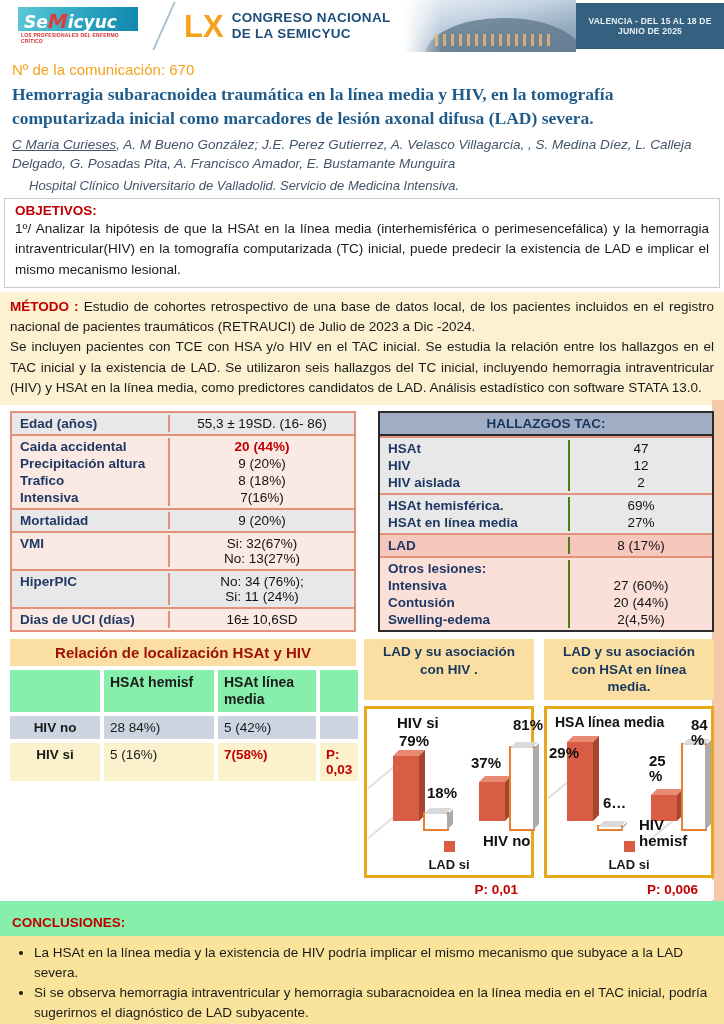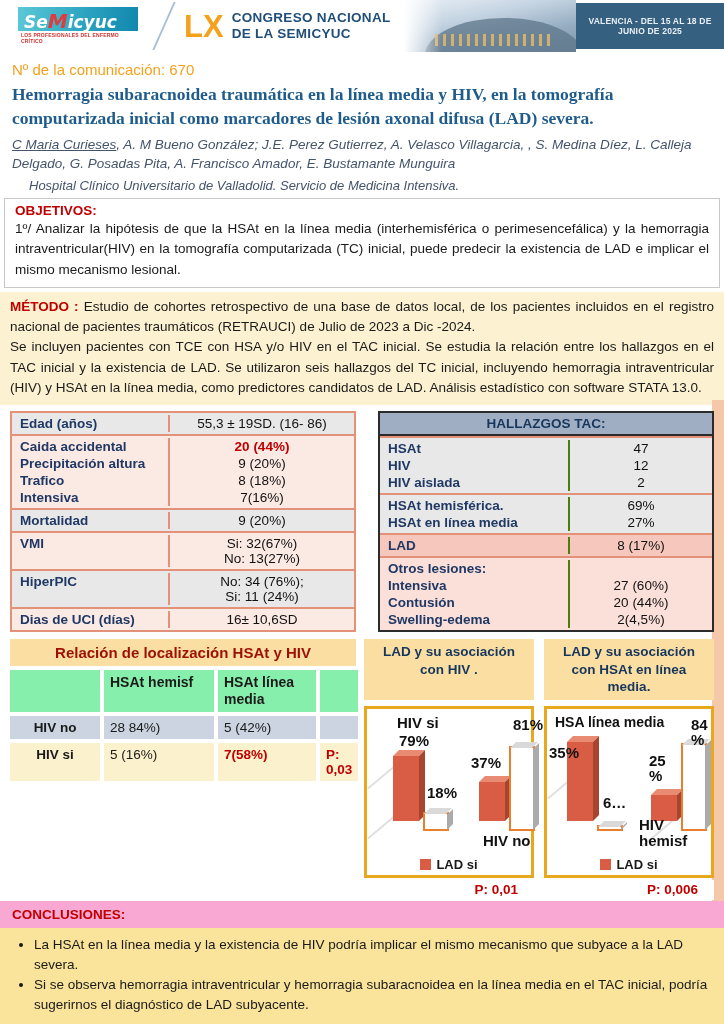--- a/index.html
+++ b/index.html
@@ -102,29 +102,29 @@
   .bar.redbar::after { content: ''; position: absolute; left: 100%; bottom: 3px;
     width: 6px; height: 100%; background: #A8452F; transform: skewY(-45deg); }
   .bar.whitebar { background: #fff; border: 2px solid #E87E2E; }
   .bar.whitebar::before { content: ''; position: absolute; left: 2px; bottom: 100%;
     width: 100%; height: 6px; background: #D9D9D9; transform: skewX(-45deg); }
   .bar.whitebar::after { content: ''; position: absolute; left: 100%; bottom: 2px;
     width: 6px; height: 100%; background: #ABABAB; transform: skewY(-45deg); }
   .c-lbl { position: absolute; font-weight: bold; font-size: 15px; color: #111; line-height: 1.05; }
   .c-lbl.small { font-size: 14px; }
   .legend { position: absolute; bottom: 3px; left: 0; right: 0; display: flex;
-    justify-content: center; align-items: center; gap: 5px; font-weight: bold; font-size: 13px; }
+    justify-content: center; align-items: center; gap: 5px; font-weight: bold; font-size: 13px; flex-direction: column; }
   .legend-swatch { width: 11px; height: 11px; background: #D95D45; flex: none; }
   
   .p-row { display: flex; gap: 10px; margin-top: 2px; margin-bottom: -15px; position: relative; z-index: 5; }
   .p-half { flex: 1; display: flex; justify-content: flex-end; }
   .p-box { background: #fff; color: #C00000; font-weight: bold; font-size: 13.5px;
     padding: 2px 16px 3px; }
   
-  .conclusiones-strip { background: #f9a8d4; padding: 4px 12px 5px; margin-top: 16px; }
+  .conclusiones-strip { background: #86efac; padding: 12px 12px 5px; margin-top: 16px; }
   .conclusions-box { background: #FAE49B; padding: 7px 16px 10px; }
   .conclusions-box ul { margin-left: 18px; }
   .conclusions-box li { font-size: 13.5px; line-height: 1.5; }
 </style>
 </head>
 <body>
 
 <div id="page">
 
   <header class="top">
@@ -324,21 +324,21 @@
         </div>
 
         <div class="chart-box">
           <div class="gridline gl-d" style="left:-6px;top:70px;"></div>
           <div class="gridline gl-d" style="left:88px;top:118px;"></div>
           <div class="bar redbar" style="left: 20px; bottom: 54px; height: 79px;"></div>
           <div class="bar whitebar" style="left: 50px; bottom: 44px; height: 6px;"></div>
           <div class="bar redbar" style="left: 104px; bottom: 54px; height: 26px;"></div>
           <div class="bar whitebar" style="left: 134px; bottom: 44px; height: 88px;"></div>
           <div class="c-lbl small" style="top:6px;left:8px;">HSA línea media</div>
-          <div class="c-lbl" style="top:36px;left:2px;">35%</div>
+          <div class="c-lbl" style="top:36px;left:2px;">29%</div>
           <div class="c-lbl" style="top:86px;left:56px;">6…</div>
           <div class="c-lbl" style="top:44px;left:102px;width:28px;">25 %</div>
           <div class="c-lbl" style="top:8px;left:144px;width:26px;">84 %</div>
           <div class="c-lbl" style="bottom:26px;left:92px;">HIV hemisf</div>
           <div class="legend">
             <span class="legend-swatch"></span>
             <span>LAD si</span>
           </div>
         </div>
       </div>

